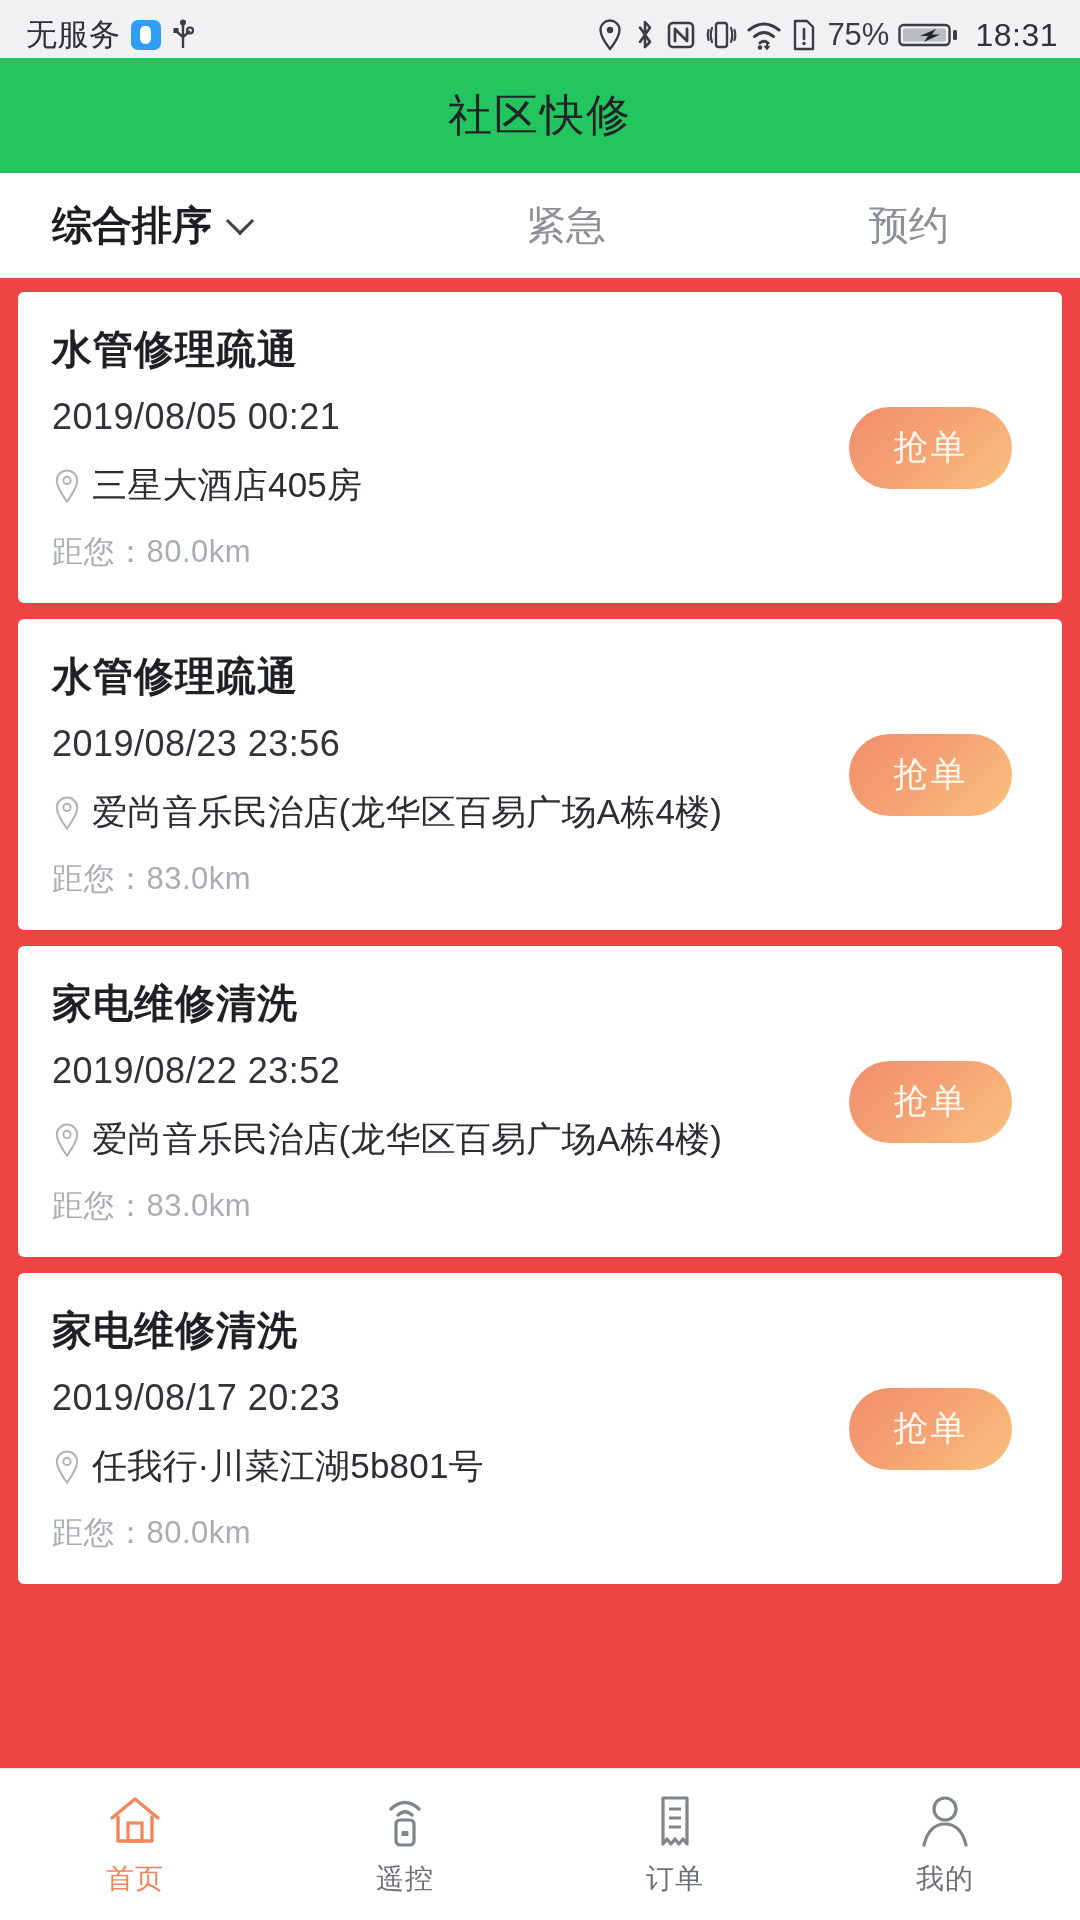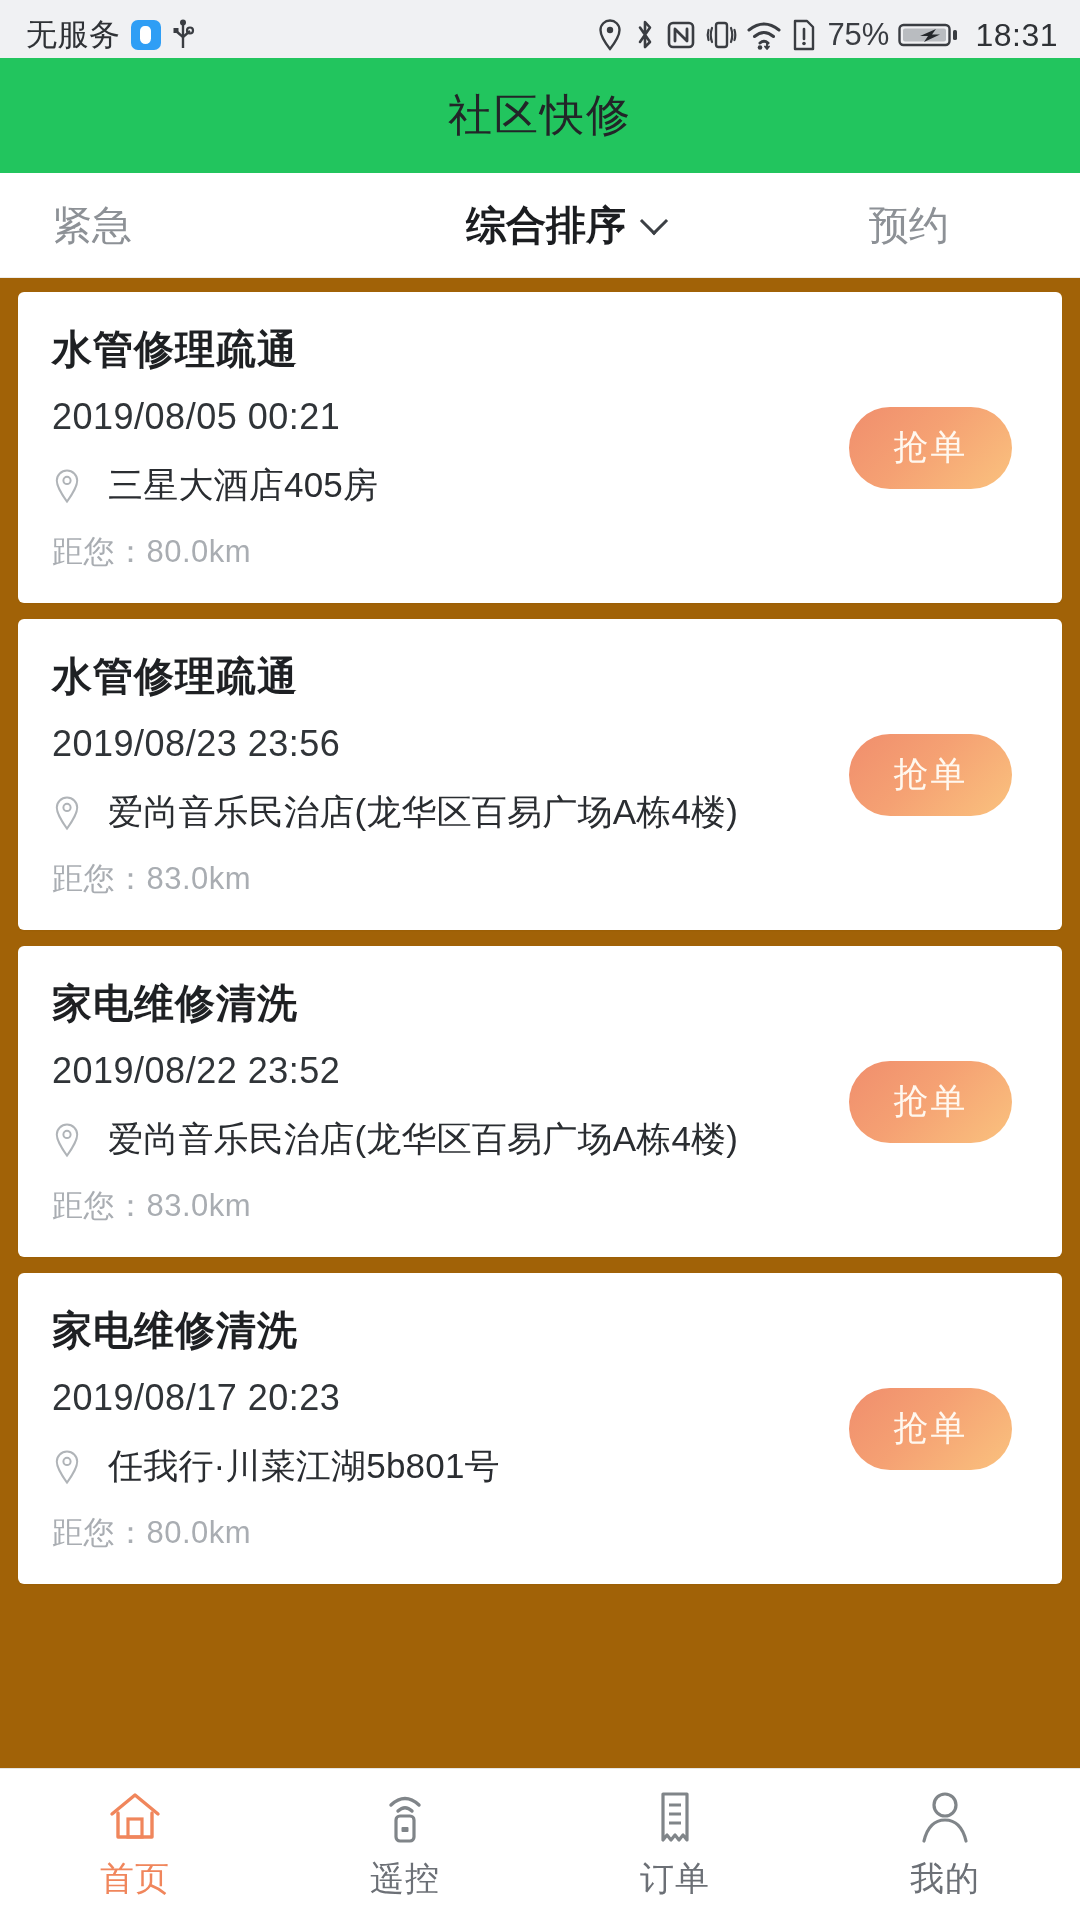--- a/index.html
+++ b/index.html
@@ -114,21 +114,21 @@
     left: 2px; top: 2px;
     width: 17px; height: 17px;
     border-right: 3px solid #3c4045;
     border-bottom: 3px solid #3c4045;
     transform: rotate(45deg);
   }
 
   
   .list {
     flex: 1 1 auto;
-    background: #a16207;
+    background: #ef4444;
     padding: 14px 0 0 0;
     overflow: hidden;
   }
   .card {
     background: #ffffff;
     margin: 0 18px 16px 18px;
     border-radius: 6px;
     padding: 34px 34px 30px 34px;
     position: relative;
     box-shadow: 0 1px 2px rgba(0,0,0,0.04);
@@ -143,21 +143,21 @@
   }
   .card-time {
     font-size: 36px;
     color: #303438;
     margin-top: 24px;
     letter-spacing: 0.5px;
   }
   .card-addr {
     display: flex;
     align-items: center;
-    gap: 26px;
+    gap: 10px;
     margin-top: 24px;
   }
   .card-addr .pin { flex: 0 0 auto; width: 30px; height: 36px; }
   .card-addr .addr-text {
     font-size: 35px;
     color: #2a2d31;
     letter-spacing: 0.2px;
     white-space: nowrap;
   }
   .card-dist {
@@ -200,21 +200,21 @@
     height: 100%;
     display: flex;
     flex-direction: column;
     align-items: center;
     justify-content: center;
     gap: 10px;
     cursor: pointer;
   }
   .nav-icon { height: 58px; display: flex; align-items: center; justify-content: center; }
   .nav-label {
-    font-size: 34px;
+    font-size: 28px;
     color: #6c7076;
     letter-spacing: 1px;
   }
   .nav-item.active .nav-label { color: #f0865c; }
 </style>
 </head>
 <body>
 
 <div class="phone">
 
@@ -273,26 +273,26 @@
       </svg>
       <span class="sb-clock">18:31</span>
     </div>
   </div>
 
   <div class="titlebar">
     <div class="title-text">社区快修</div>
   </div>
 
   <div class="tabs">
-    <div class="tab">
-      <span class="tab-label">紧急</span>
-    </div>
     <div class="tab active">
       <span class="tab-label">综合排序</span>
       <span class="chev"></span>
+    </div>
+    <div class="tab">
+      <span class="tab-label">紧急</span>
     </div>
     <div class="tab">
       <span class="tab-label">预约</span>
     </div>
   </div>
 
   <div class="list">
 
     <div class="card">
       <div class="card-title">水管修理疏通</div>

